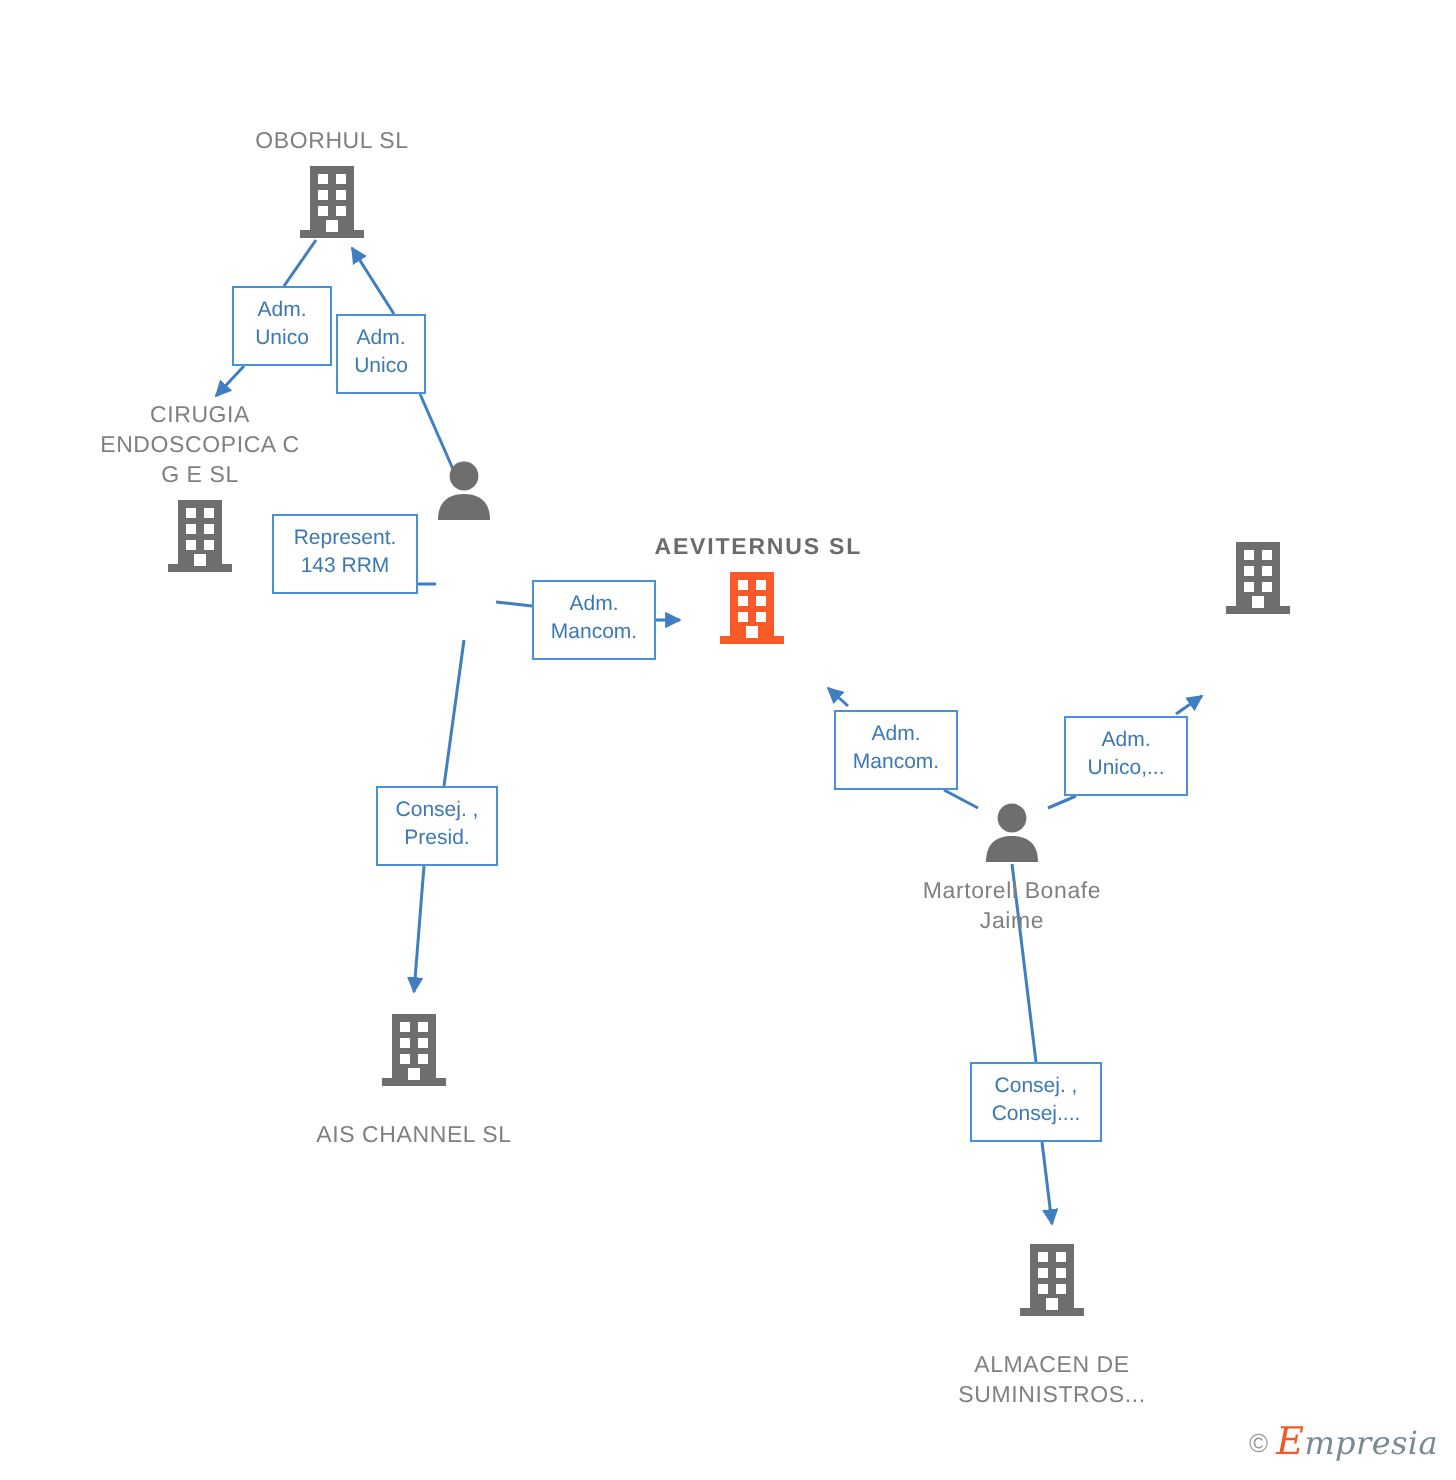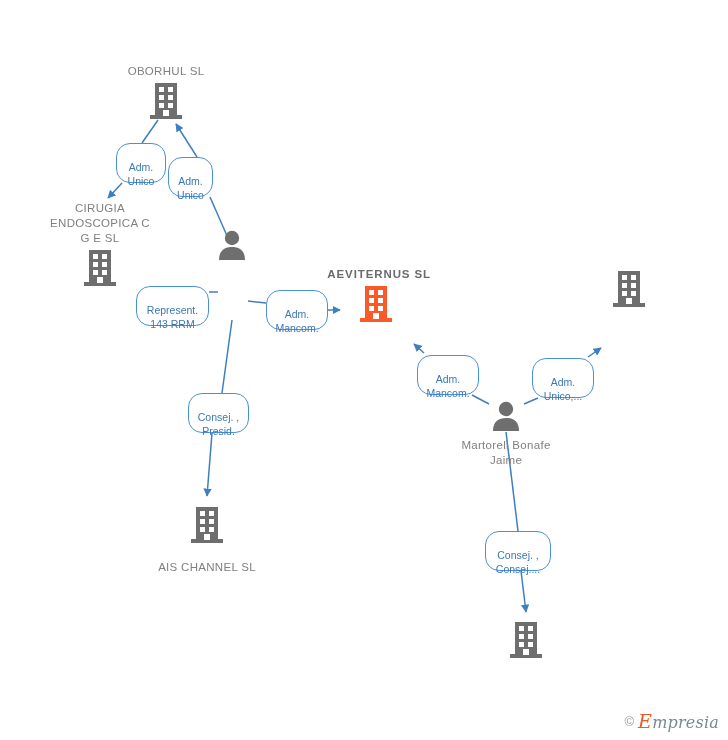--- a/index.html
+++ b/index.html
@@ -53,27 +53,27 @@
     letter-spacing: 0.9px;
     text-align: right;
   }
   .node.label-above .node-label {
     margin-top: 0;
     margin-bottom: 2px;
   }
   .rel-box {
     position: absolute;
     border: 1.4px solid #4a90d9;
-    border-radius: 14px;
+    border-radius: 0;
     background: #ffffff;
     color: #3c78b4;
     font-size: 10.5px;
     line-height: 14px;
     text-align: center;
-    padding: 16px 5px;
+    padding: 4px 5px;
     box-sizing: border-box;
     white-space: nowrap;
   }
   .rel-box span { display: block; }
   .watermark {
     position: absolute;
     right: 8px;
     bottom: 8px;
     display: flex;
     align-items: center;
@@ -242,33 +242,34 @@
         <rect x="1" y="34" width="32" height="4" fill="#6e6e6e"></rect>
         <rect x="10" y="6" width="5" height="5" fill="#ffffff"></rect>
         <rect x="19" y="6" width="5" height="5" fill="#ffffff"></rect>
         <rect x="10" y="14" width="5" height="5" fill="#ffffff"></rect>
         <rect x="19" y="14" width="5" height="5" fill="#ffffff"></rect>
         <rect x="10" y="22" width="5" height="5" fill="#ffffff"></rect>
         <rect x="19" y="22" width="5" height="5" fill="#ffffff"></rect>
         <rect x="14" y="29" width="6" height="6" fill="#ffffff"></rect>
       </svg>
     </span>
+    <span class="node-label">ALMACEN DE SUMINISTROS...</span>
   </div>
 
   <div class="rel-box" style="left:116px; top:143px; width:50px; height:40px;">
     <span>Adm.</span>
     <span>Unico</span>
   </div>
 
   <div class="rel-box" style="left:168px; top:157px; width:45px; height:40px;">
     <span>Adm.</span>
     <span>Unico</span>
   </div>
 
-  <div class="rel-box" style="left:136px; top:286px; width:73px; height:40px;">
+  <div class="rel-box" style="left:136px; top:257px; width:73px; height:40px;">
     <span>Represent.</span>
     <span>143 RRM</span>
   </div>
 
   <div class="rel-box" style="left:266px; top:290px; width:62px; height:40px;">
     <span>Adm.</span>
     <span>Mancom.</span>
   </div>
 
   <div class="rel-box" style="left:188px; top:393px; width:61px; height:40px;">

